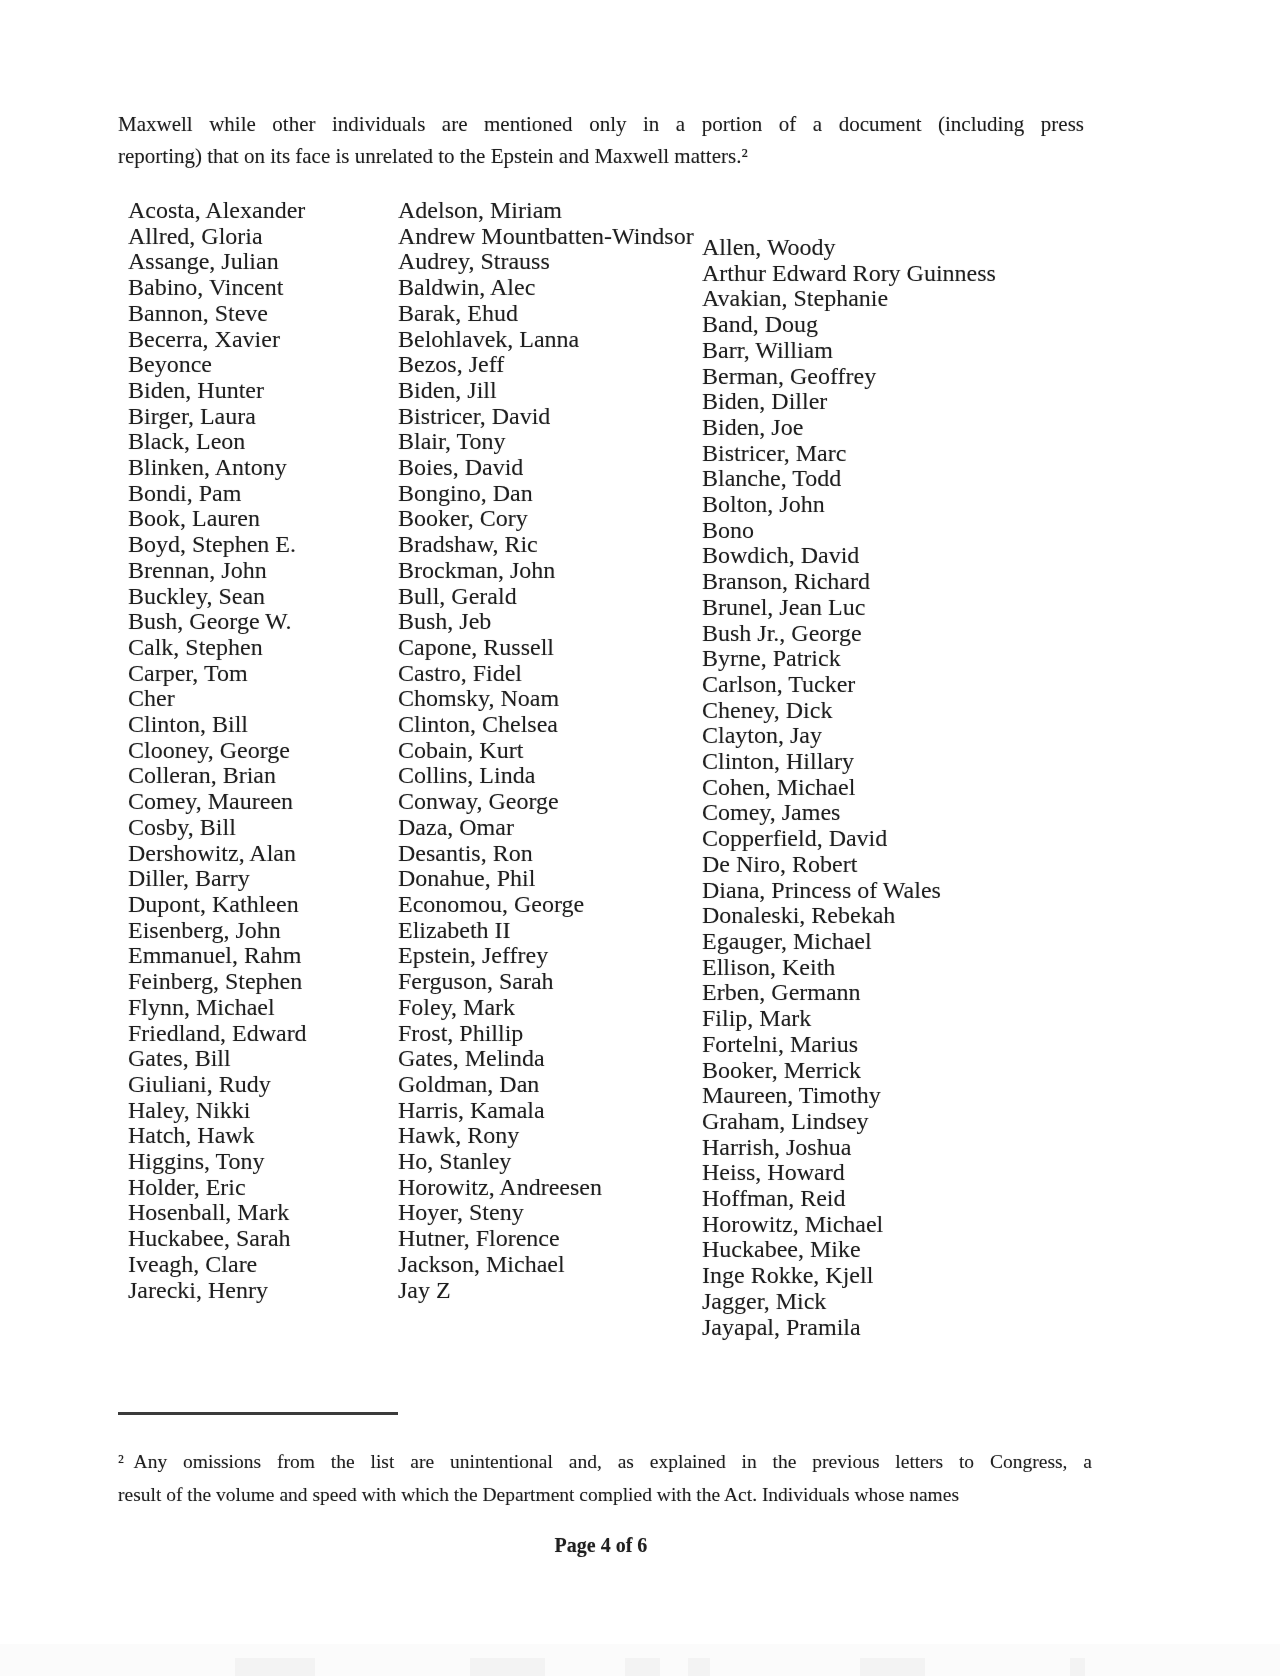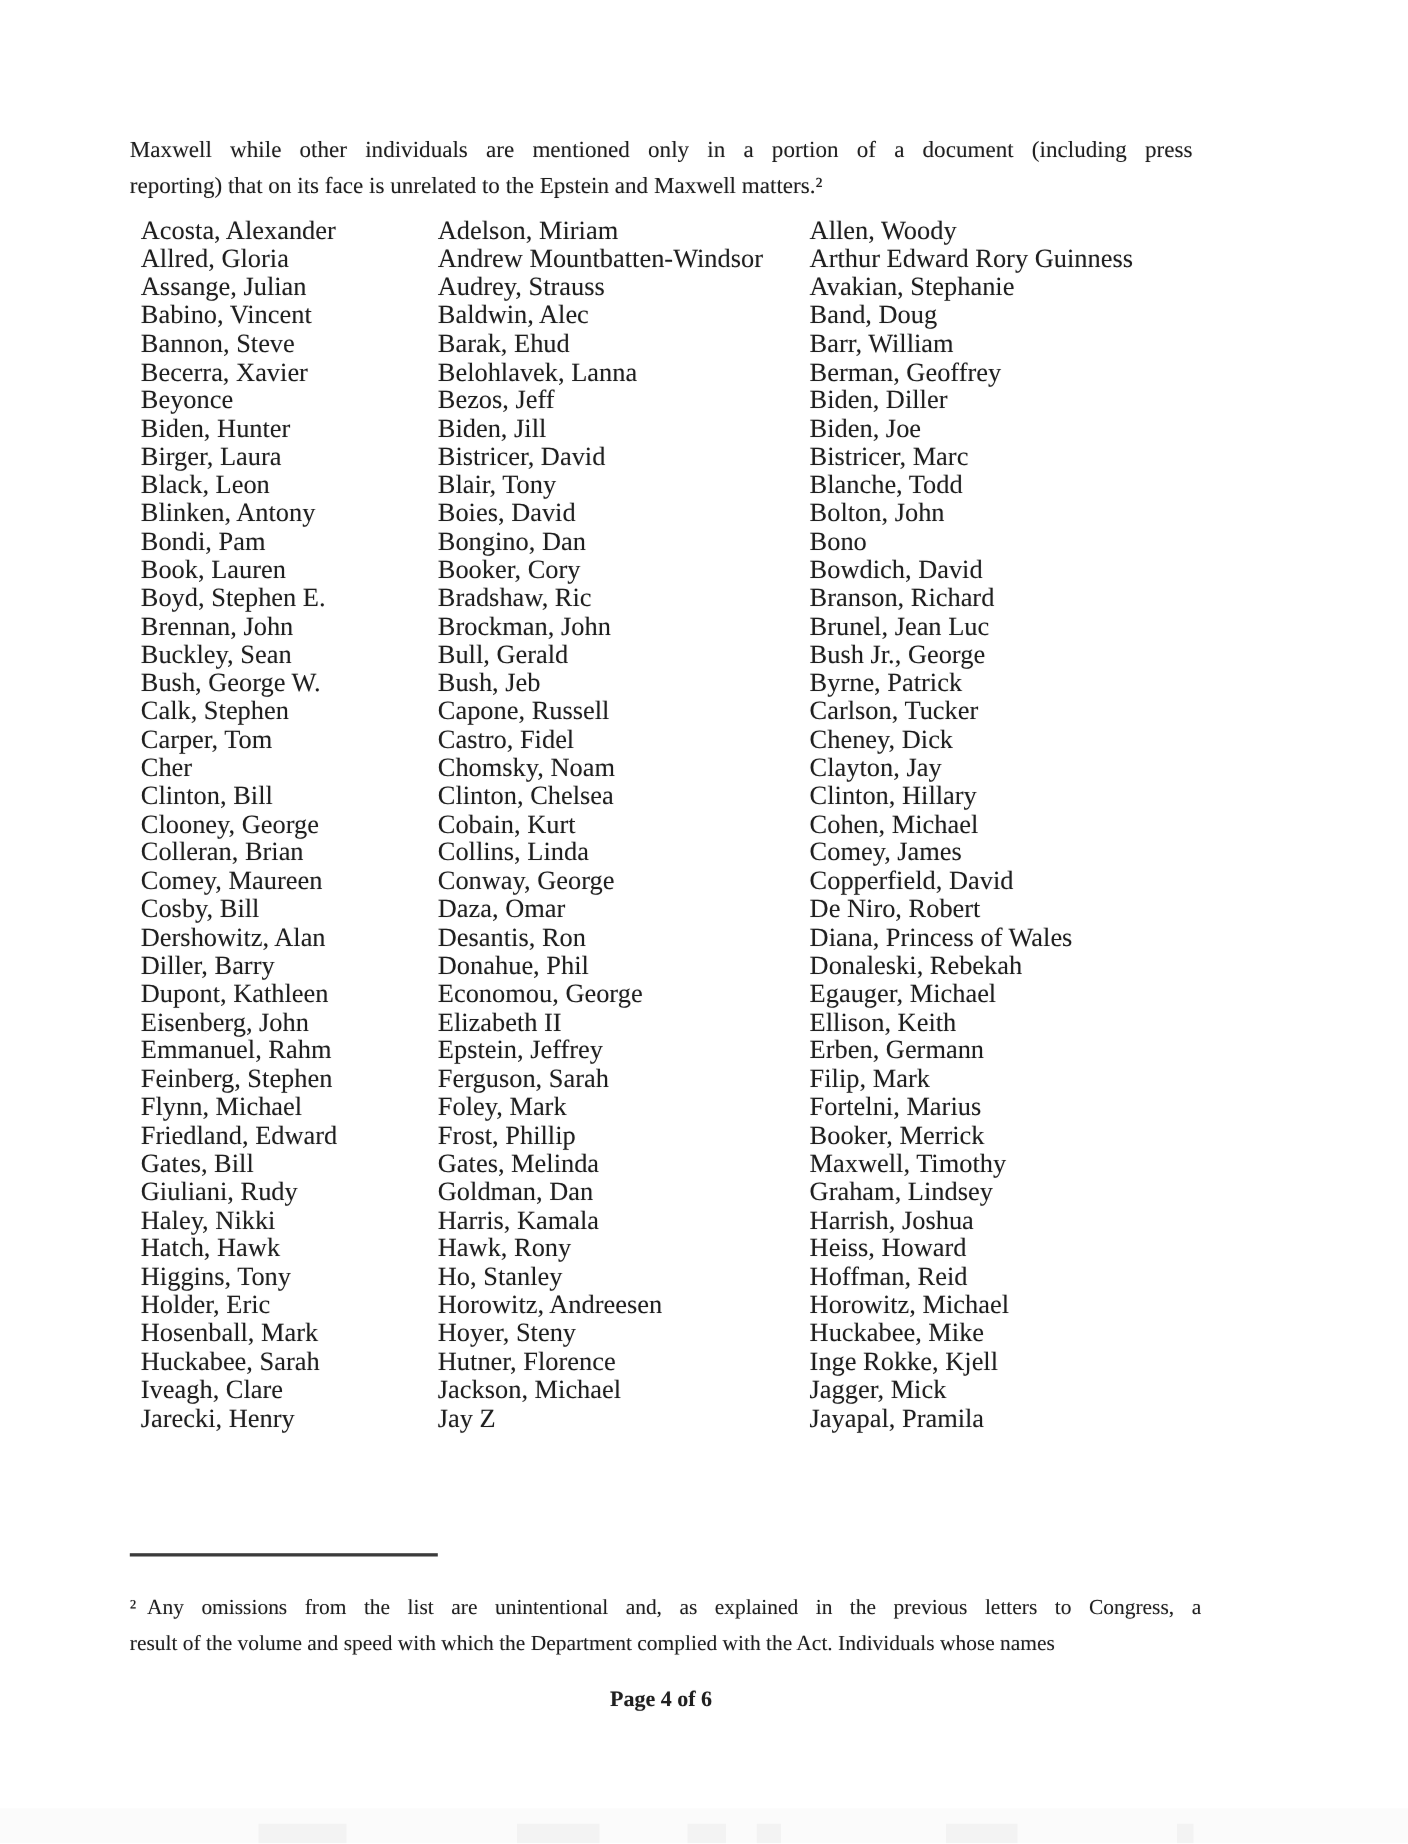--- a/index.html
+++ b/index.html
@@ -15,21 +15,21 @@
     overflow: hidden;
     font-family: "Liberation Serif", "DejaVu Serif", serif;
     color: #1f1f1f;
     text-shadow: 0 0 1px rgba(20,20,20,0.28);
   }
 
   
   .intro {
     position: absolute;
     left: 118px;
-    top: 120px;
+    top: 108px;
     width: 966px;
     font-size: 21px;
     line-height: 32px;
   }
   .intro .tline:not(:last-child) {
     text-align: justify;
     text-align-last: justify;
   }
 
   
@@ -38,21 +38,21 @@
     top: 198px;
     margin: 0;
     padding: 0;
     list-style: none;
     font-size: 24px;
     line-height: 25.7px;
   }
   .name-col li { white-space: nowrap; }
   #name-col-1 { left: 128px; }
   #name-col-2 { left: 398px; }
-  #name-col-3 { left: 736px; }
+  #name-col-3 { left: 702px; margin-top: 37px; }
 
   
   .fn-rule {
     position: absolute;
     left: 118px;
     top: 1412px;
     width: 280px;
     height: 3px;
     background: #3b3b3b;
   }
@@ -230,21 +230,21 @@
       <li>Copperfield, David</li>
       <li>De Niro, Robert</li>
       <li>Diana, Princess of Wales</li>
       <li>Donaleski, Rebekah</li>
       <li>Egauger, Michael</li>
       <li>Ellison, Keith</li>
       <li>Erben, Germann</li>
       <li>Filip, Mark</li>
       <li>Fortelni, Marius</li>
       <li>Booker, Merrick</li>
-      <li>Maxwell, Timothy</li>
+      <li>Maureen, Timothy</li>
       <li>Graham, Lindsey</li>
       <li>Harrish, Joshua</li>
       <li>Heiss, Howard</li>
       <li>Hoffman, Reid</li>
       <li>Horowitz, Michael</li>
       <li>Huckabee, Mike</li>
       <li>Inge Rokke, Kjell</li>
       <li>Jagger, Mick</li>
       <li>Jayapal, Pramila</li>
     </ul>

